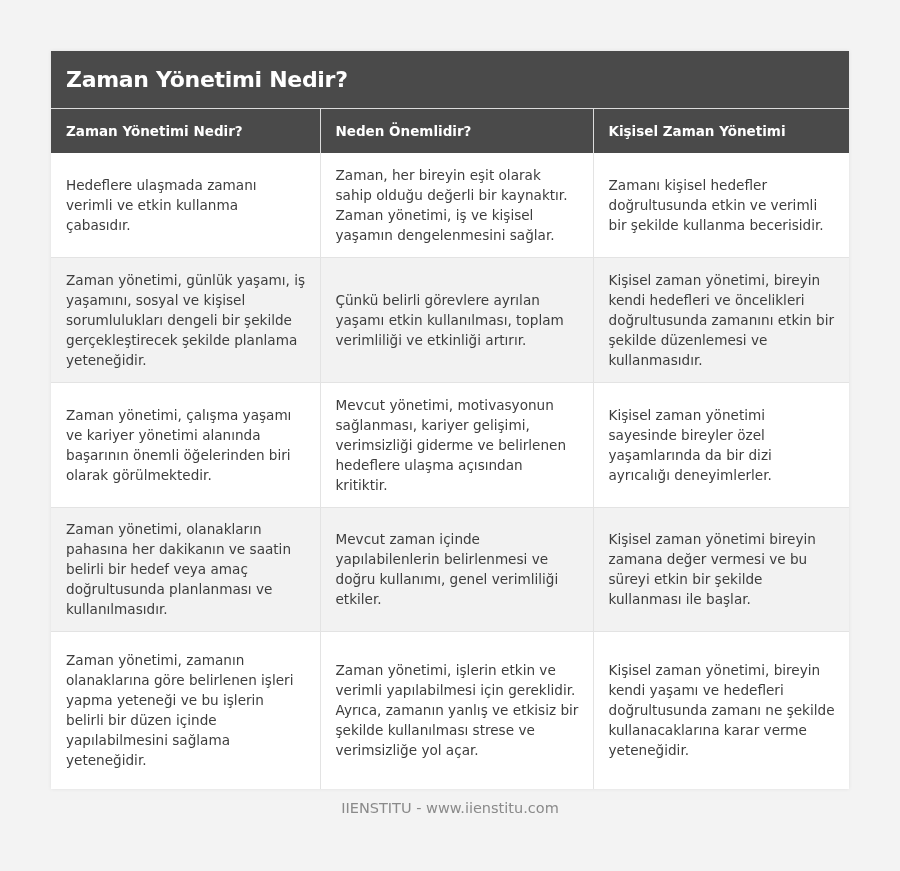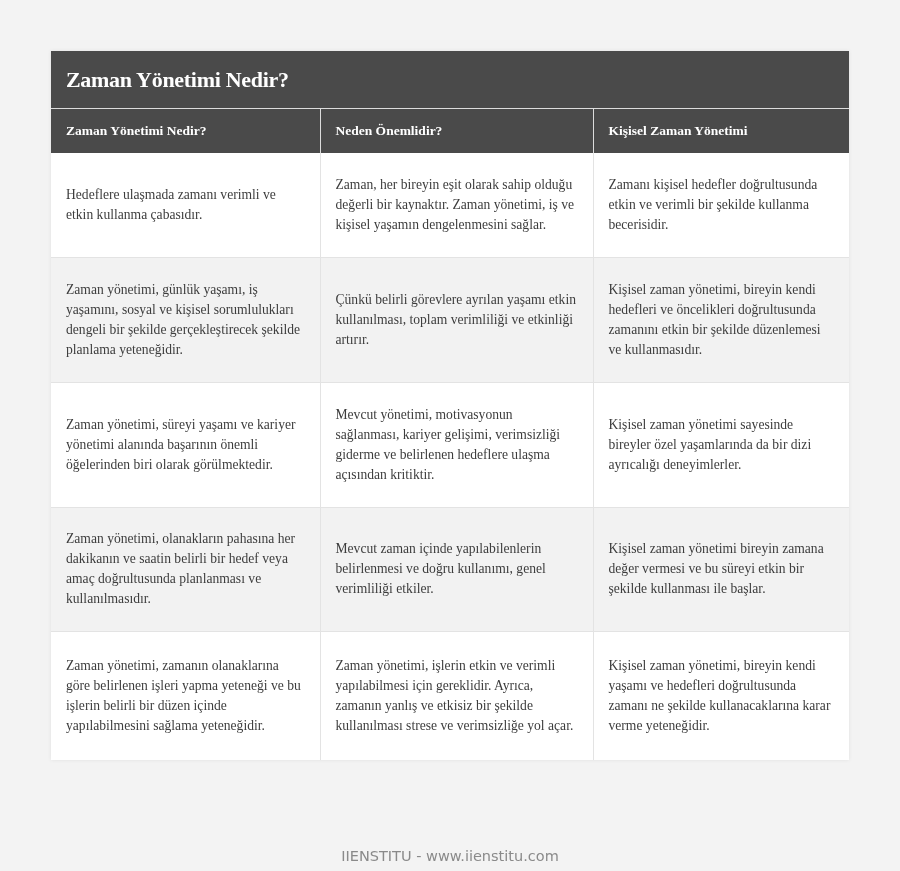--- a/index.html
+++ b/index.html
@@ -14,21 +14,20 @@
     font-family: "DejaVu Sans", "Liberation Sans", sans-serif;
     color: #3a3a3a;
   }
   .card {
     position: absolute;
     left: 51px;
     top: 51px;
     width: 798px;
     background: #22c55e;
     box-shadow: 0 0 4px rgba(0,0,0,0.08);
-    font-family: Liberation Serif, serif;
   }
   .title-bar {
     background: #4a4a4a;
     color: #ffffff;
     height: 57px;
     display: flex;
     align-items: center;
     padding-left: 15px;
     font-size: 22px;
     font-weight: bold;
@@ -63,31 +62,30 @@
     border-right: 1px solid #e3e3e3;
     border-bottom: 1px solid #e3e3e3;
   }
   tbody td:last-child { border-right: none; }
   tbody tr.odd td { background: #ffffff; }
   tbody tr.even td { background: #f2f2f2; }
   tbody tr.r1 { height: 104px; margin-left: 11px; }
   tbody tr.r2 { height: 125px; margin-top: 44px; }
   tbody tr.r3 { height: 125px; }
   tbody tr.r4 { height: 124px; }
-  tbody tr.r5 { height: 129px; }
+  tbody tr.r5 { height: 158px; }
   tbody tr:last-child td { border-bottom: none; }
   .footer {
     position: absolute;
     top: 800px;
     left: 0;
     width: 900px;
     text-align: center;
     font-size: 14.5px;
     color: #8a8a8a;
-    margin-top: 48px;
   }
 </style>
 </head>
 <body>
 
 <div class="card">
   <div class="title-bar">Zaman Yönetimi Nedir?</div>
   <table>
     <colgroup>
         <col class="c1">
@@ -106,21 +104,21 @@
         <td>Hedeflere ulaşmada zamanı verimli ve etkin kullanma çabasıdır.</td>
         <td>Zaman, her bireyin eşit olarak sahip olduğu değerli bir kaynaktır. Zaman yönetimi, iş ve kişisel yaşamın dengelenmesini sağlar.</td>
         <td>Zamanı kişisel hedefler doğrultusunda etkin ve verimli bir şekilde kullanma becerisidir.</td>
       </tr>
       <tr class="even r2">
         <td>Zaman yönetimi, günlük yaşamı, iş yaşamını, sosyal ve kişisel sorumlulukları dengeli bir şekilde gerçekleştirecek şekilde planlama yeteneğidir.</td>
         <td>Çünkü belirli görevlere ayrılan yaşamı etkin kullanılması, toplam verimliliği ve etkinliği artırır.</td>
         <td>Kişisel zaman yönetimi, bireyin kendi hedefleri ve öncelikleri doğrultusunda zamanını etkin bir şekilde düzenlemesi ve kullanmasıdır.</td>
       </tr>
       <tr class="odd r3">
-        <td>Zaman yönetimi, süreyi yaşamı ve kariyer yönetimi alanında başarının önemli öğelerinden biri olarak görülmektedir.</td>
+        <td>Zaman yönetimi, çalışma yaşamı ve kariyer yönetimi alanında başarının önemli öğelerinden biri olarak görülmektedir.</td>
         <td>Mevcut yönetimi, motivasyonun sağlanması, kariyer gelişimi, verimsizliği giderme ve belirlenen hedeflere ulaşma açısından kritiktir.</td>
         <td>Kişisel zaman yönetimi sayesinde bireyler özel yaşamlarında da bir dizi ayrıcalığı deneyimlerler.</td>
       </tr>
       <tr class="even r4">
         <td>Zaman yönetimi, olanakların pahasına her dakikanın ve saatin belirli bir hedef veya amaç doğrultusunda planlanması ve kullanılmasıdır.</td>
         <td>Mevcut zaman içinde yapılabilenlerin belirlenmesi ve doğru kullanımı, genel verimliliği etkiler.</td>
         <td>Kişisel zaman yönetimi bireyin zamana değer vermesi ve bu süreyi etkin bir şekilde kullanması ile başlar.</td>
       </tr>
       <tr class="odd r5">
         <td>Zaman yönetimi, zamanın olanaklarına göre belirlenen işleri yapma yeteneği ve bu işlerin belirli bir düzen içinde yapılabilmesini sağlama yeteneğidir.</td>

